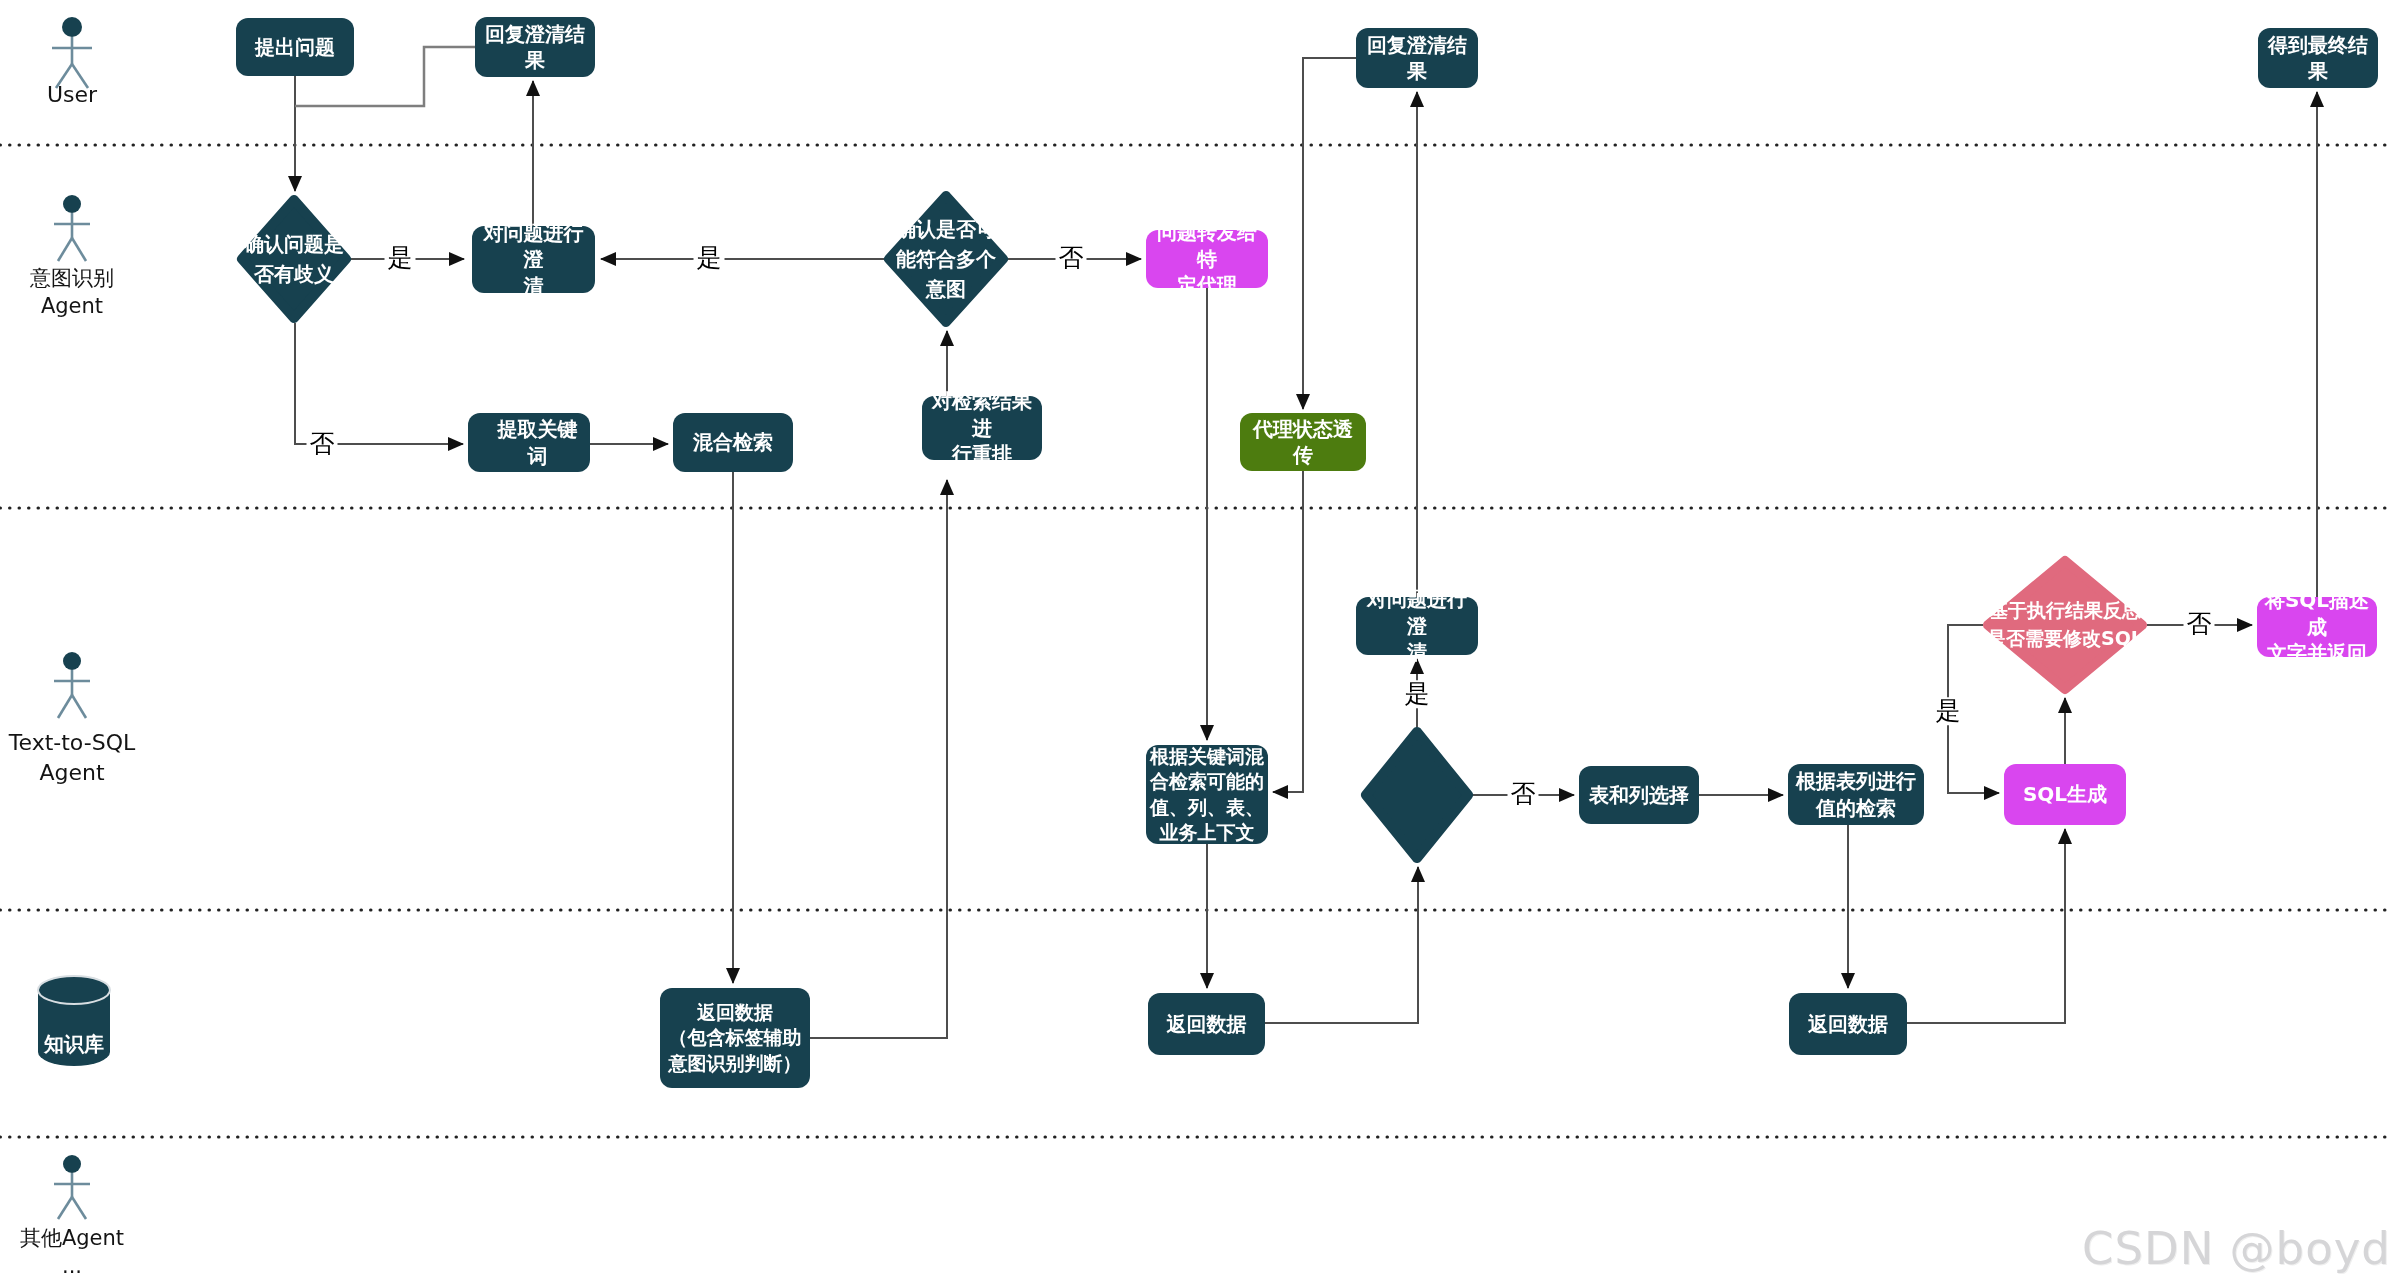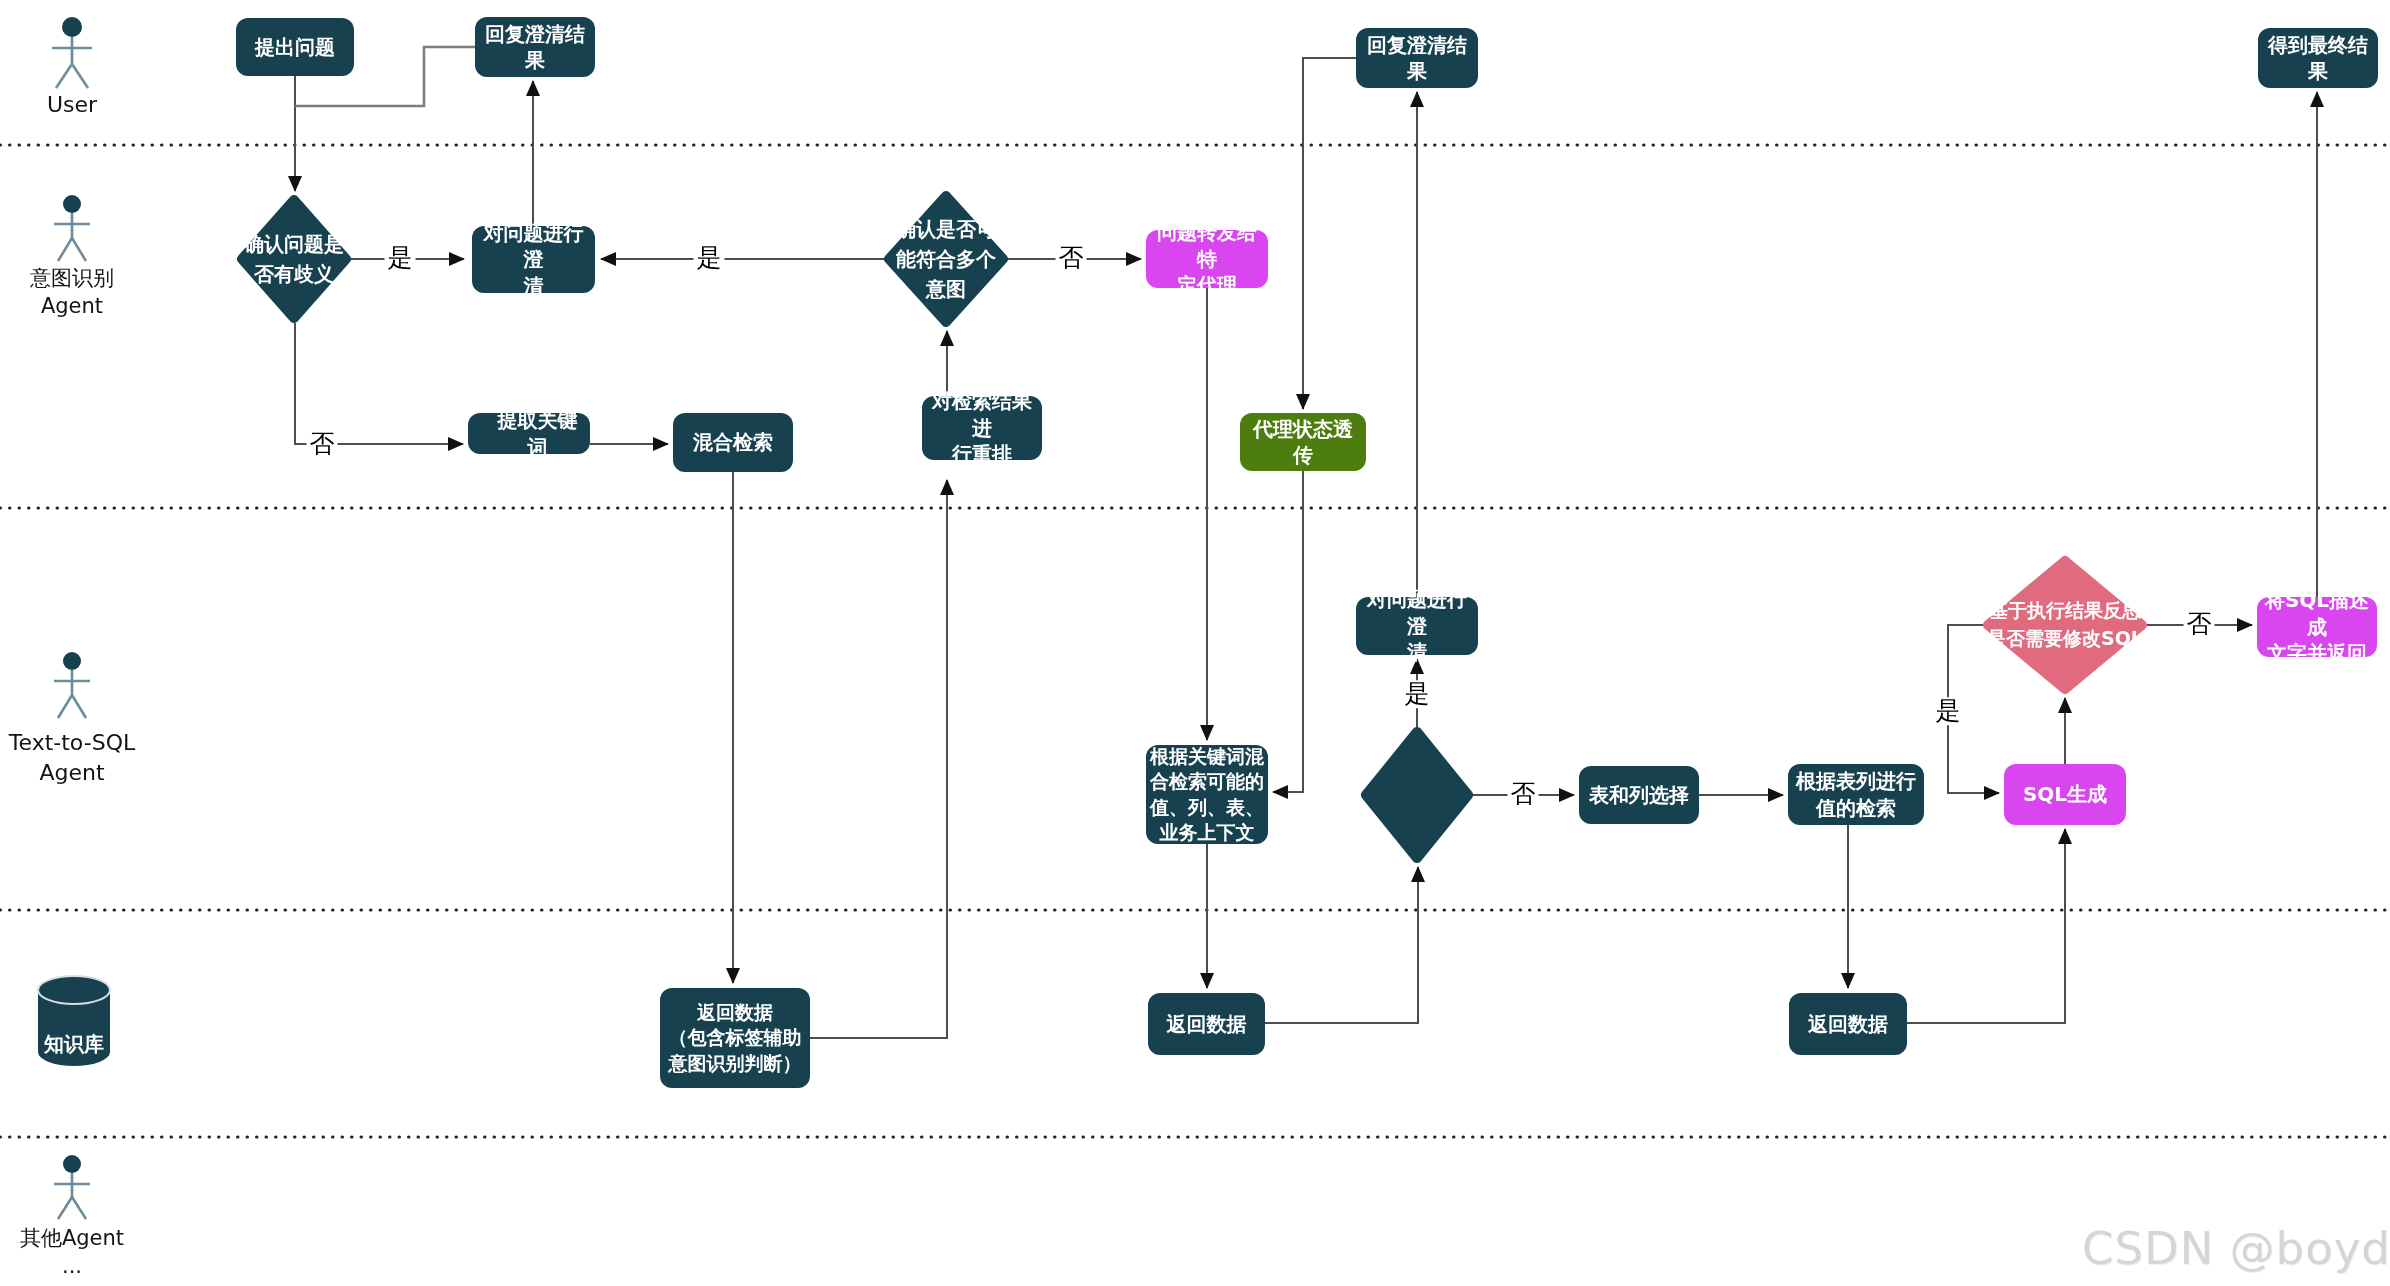--- a/index.html
+++ b/index.html
@@ -126,38 +126,38 @@
           <line x1="72" y1="1197" x2="86" y2="1219"></line>
       </g>
     </g>
 
     <g>
       <path d="M38,990 L38,1052 A36,14 0 0 0 110,1052 L110,990" fill="#17414F"></path>
       <ellipse cx="74" cy="990" rx="36" ry="14" fill="#17414F" stroke="#d8dee2" stroke-width="2"></ellipse>
     </g>
   </svg>
 
-  <div class="alabel lat" style="left:72px;top:90px;">User</div>
+  <div class="alabel lat" style="left:72px;top:80px;">User</div>
   <div class="node dark" style="left:236px;top:18px;width:118px;height:58px;">提出问题</div>
   <div class="node dark" style="left:475px;top:17px;width:120px;height:60px;">回复澄清结果</div>
   <div class="node dark" style="left:1356px;top:28px;width:122px;height:60px;">回复澄清结果</div>
   <div class="node dark" style="left:2258px;top:28px;width:120px;height:60px;">得到最终结果</div>
 
   <div class="alabel" style="left:72px;top:264px;">意图识别
 Agent</div>
   <div class="dtext" style="left:237px;top:195px;width:114px;height:128px;">确认问题是
 否有歧义</div>
   <div class="node dark" style="left:472px;top:226px;width:123px;height:67px;">对问题进行澄
 清</div>
   <div class="dtext" style="left:884px;top:190px;width:124px;height:138px;">确认是否可
 能符合多个
 意图</div>
   <div class="node pink" style="left:1146px;top:230px;width:122px;height:58px;">问题转发给特
 定代理</div>
-  <div class="node dark" style="left:468px;top:413px;width:122px;height:41px;padding-left:21px;">提取关键词</div>
+  <div class="node dark" style="left:468px;top:413px;width:122px;height:59px;padding-left:21px;">提取关键词</div>
   <div class="node dark" style="left:673px;top:413px;width:120px;height:59px;">混合检索</div>
   <div class="node dark" style="left:887px;top:396px;width:120px;height:64px;margin-left:35px;">对检索结果进
 行重排</div>
   <div class="node gray" style="left:1240px;top:413px;width:126px;height:58px;">代理状态透传</div>
 
   <div class="alabel lat" style="left:72px;top:728px;">Text-to-SQL
 Agent</div>
   <div class="node dark" style="left:1356px;top:597px;width:122px;height:58px;">对问题进行澄
 清</div>
   <div class="node dark small" style="left:1146px;top:745px;width:122px;height:99px;">根据关键词混

